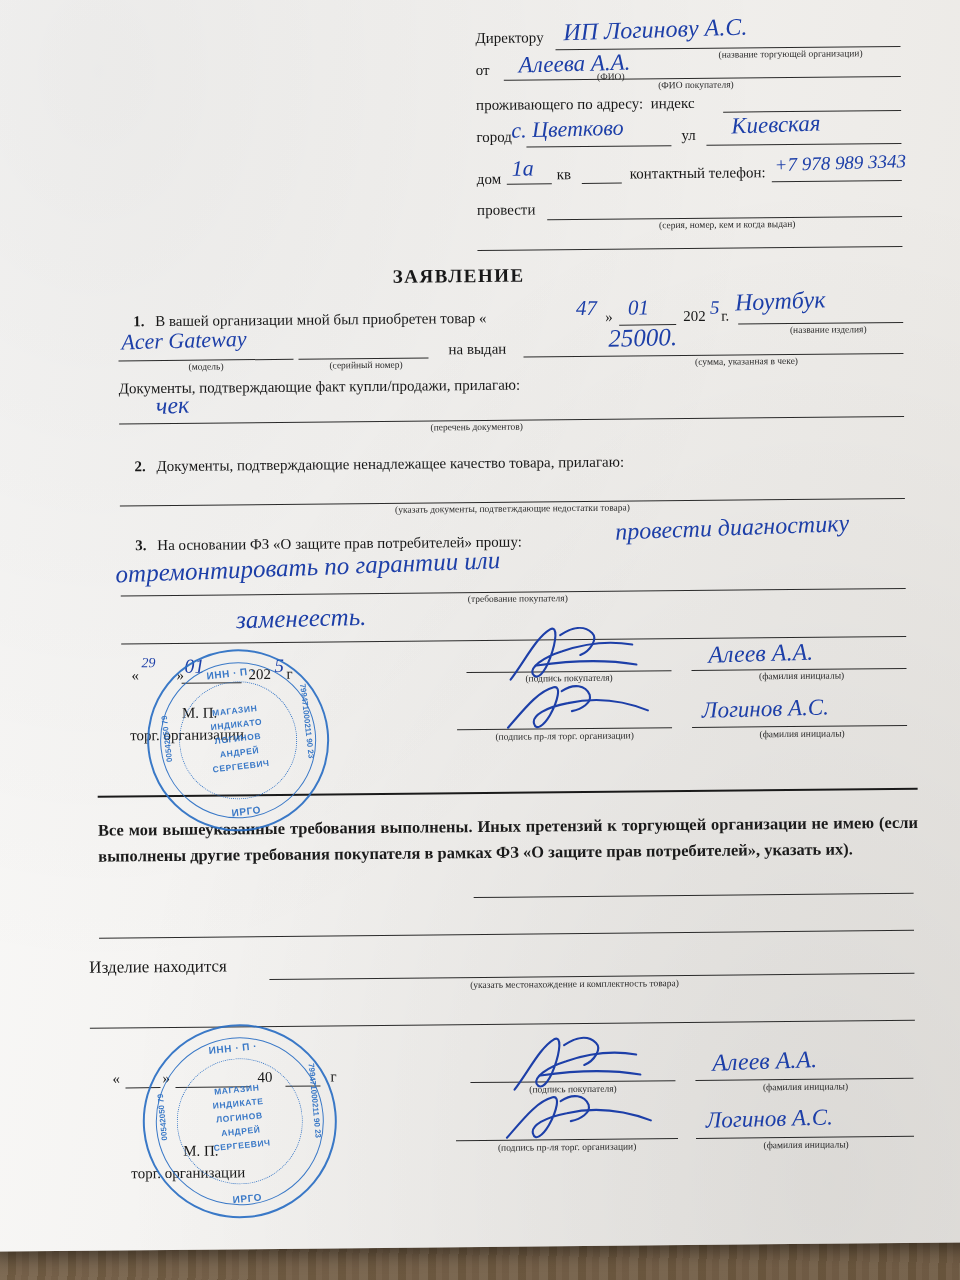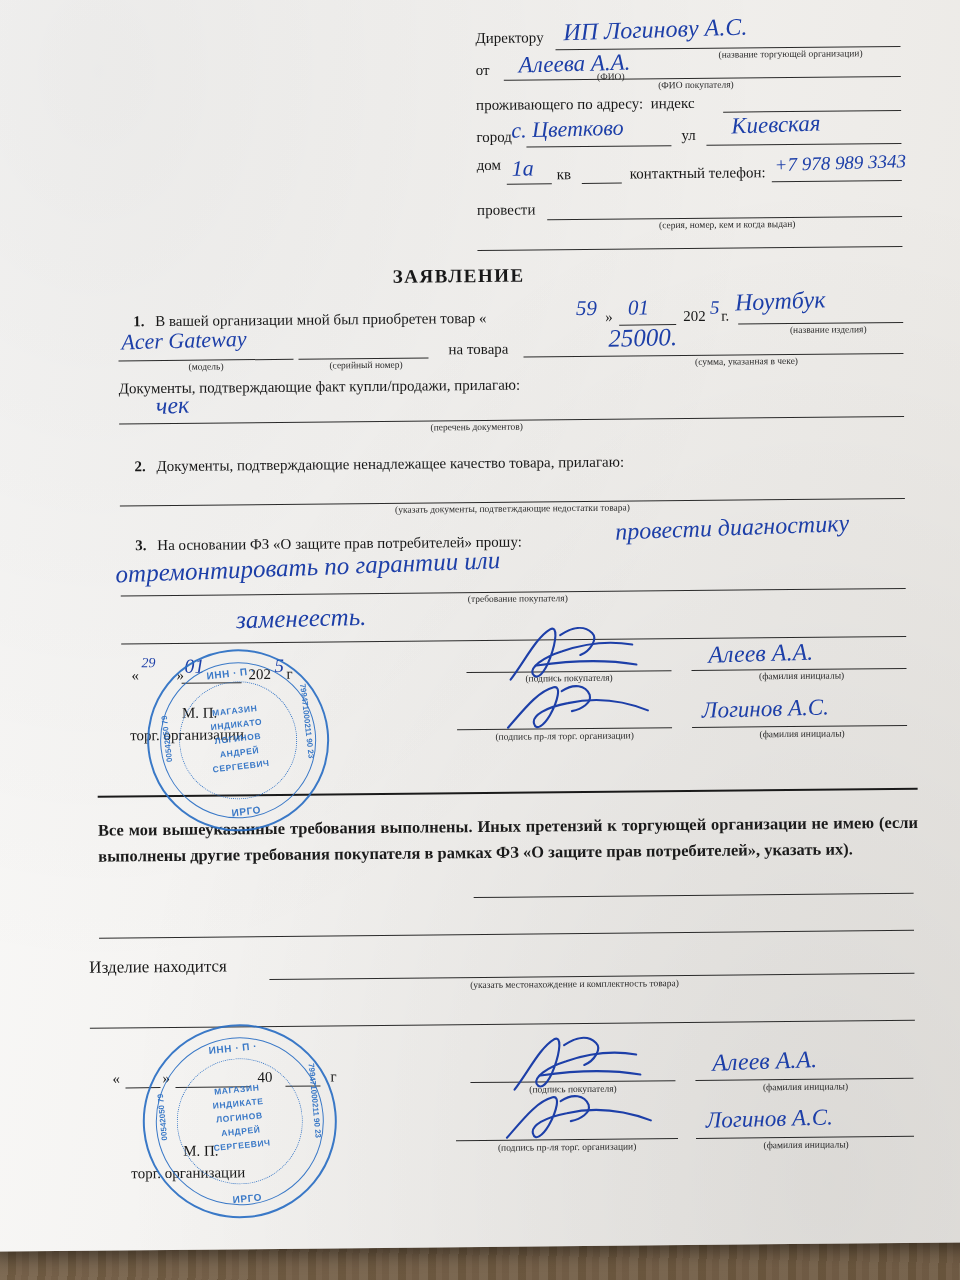--- a/index.html
+++ b/index.html
@@ -143,55 +143,55 @@
       <div class="t" style="left:495px; top:105px;">проживающего по адресу:  индекс</div>
       <div class="line" style="left:742px; top:122px; width:178px;"></div>
 
       <div class="t" style="left:495px; top:137px;">город</div>
       <div class="line" style="left:545px; top:155px; width:145px;"></div>
       <div class="hw" style="left:530px; top:126px; font-size:22px; transform:rotate(-1deg);">с. Цветково</div>
       <div class="t" style="left:700px; top:137px;text-align:center;">ул</div>
       <div class="line" style="left:725px; top:155px; width:195px;"></div>
       <div class="hw" style="left:750px; top:124px; font-size:23px; transform:rotate(-1.4deg);">Киевская</div>
 
-      <div class="t" style="left:495px; top:165px;">дом</div>
+      <div class="t" style="left:495px; top:179px;">дом</div>
       <div class="line" style="left:525px; top:192px; width:45px;"></div>
       <div class="hw" style="left:530px; top:164px; font-size:22px;">1а</div>
       <div class="t" style="left:575px; top:175px;">кв</div>
       <div class="line" style="left:600px; top:192px; width:40px;"></div>
       <div class="t" style="left:648px; top:175px;">контактный телефон:</div>
       <div class="line" style="left:790px; top:192px; width:130px;"></div>
       <div class="hw" style="left:793px; top:165px; font-size:19px; transform:rotate(-1.2deg);">+7 978 989 3343</div>
 
       <div class="t" style="left:495px; top:210px;">провести</div>
       <div class="line" style="left:565px; top:228px; width:355px;"></div>
       <div class="tiny" style="left:600px; top:230px; width:290px;">(серия, номер, кем и когда выдан)</div>
       <div class="line" style="left:495px; top:258px; width:425px;"></div>
 
       <div class="t b" style="left:410px; top:273px; font-size:19px; letter-spacing:1.5px;">ЗАЯВЛЕНИЕ</div>
 
       <div class="t b" style="left:150px; top:318px;">1.</div>
       <div class="t" style="left:172px; top:318px;">В вашей организации мной был приобретен товар «</div>
-      <div class="hw" style="left:593px; top:305px; font-size:21px;">59</div>
+      <div class="hw" style="left:593px; top:305px; font-size:21px;">47</div>
       <div class="t" style="left:622px; top:318px;">»</div>
       <div class="hw" style="left:645px; top:305px; font-size:21px;">01</div>
       <div class="line" style="left:636px; top:334px; width:57px;"></div>
       <div class="t" style="left:700px; top:318px;">202</div>
       <div class="hw" style="left:727px; top:307px; font-size:19px;">5</div>
       <div class="t" style="left:738px; top:318px;">г.</div>
       <div class="line" style="left:755px; top:334px; width:165px;"></div>
       <div class="hw" style="left:752px; top:300px; font-size:24px; transform:rotate(-1.5deg);">Ноутбук</div>
       <div class="tiny" style="left:770px; top:336px; width:150px;">(название изделия)</div>
 
       <div class="line" style="left:135px; top:365px; width:175px;"></div>
       <div class="hw" style="left:138px; top:334px; font-size:22px; transform:rotate(-1deg);">Acer Gateway</div>
       <div class="tiny" style="left:170px; top:367px; width:105px;">(модель)</div>
       <div class="line" style="left:315px; top:365px; width:130px;"></div>
       <div class="tiny" style="left:310px; top:367px; width:145px;">(серийный номер)</div>
-      <div class="t" style="left:465px; top:349px;">на товара</div>
+      <div class="t" style="left:465px; top:349px;">на выдан</div>
       <div class="line" style="left:540px; top:365px; width:380px;"></div>
       <div class="hw" style="left:625px; top:334px; font-size:25px; transform:rotate(-0.8deg);">25000.</div>
       <div class="tiny" style="left:638px; top:367px; width:250px;">(сумма, указанная в чеке)</div>
 
       <div class="t" style="left:135px; top:385px;">Документы, подтверждающие факт купли/продажи, прилагаю:</div>
       <div class="line" style="left:135px; top:428px; width:785px;"></div>
       <div class="hw" style="left:172px; top:398px; font-size:24px; transform:rotate(-2deg);">чек</div>
       <div class="tiny" style="left:405px; top:430px; width:175px;">(перечень документов)</div>
 
       <div class="t b" style="left:150px; top:463px;">2.</div>

